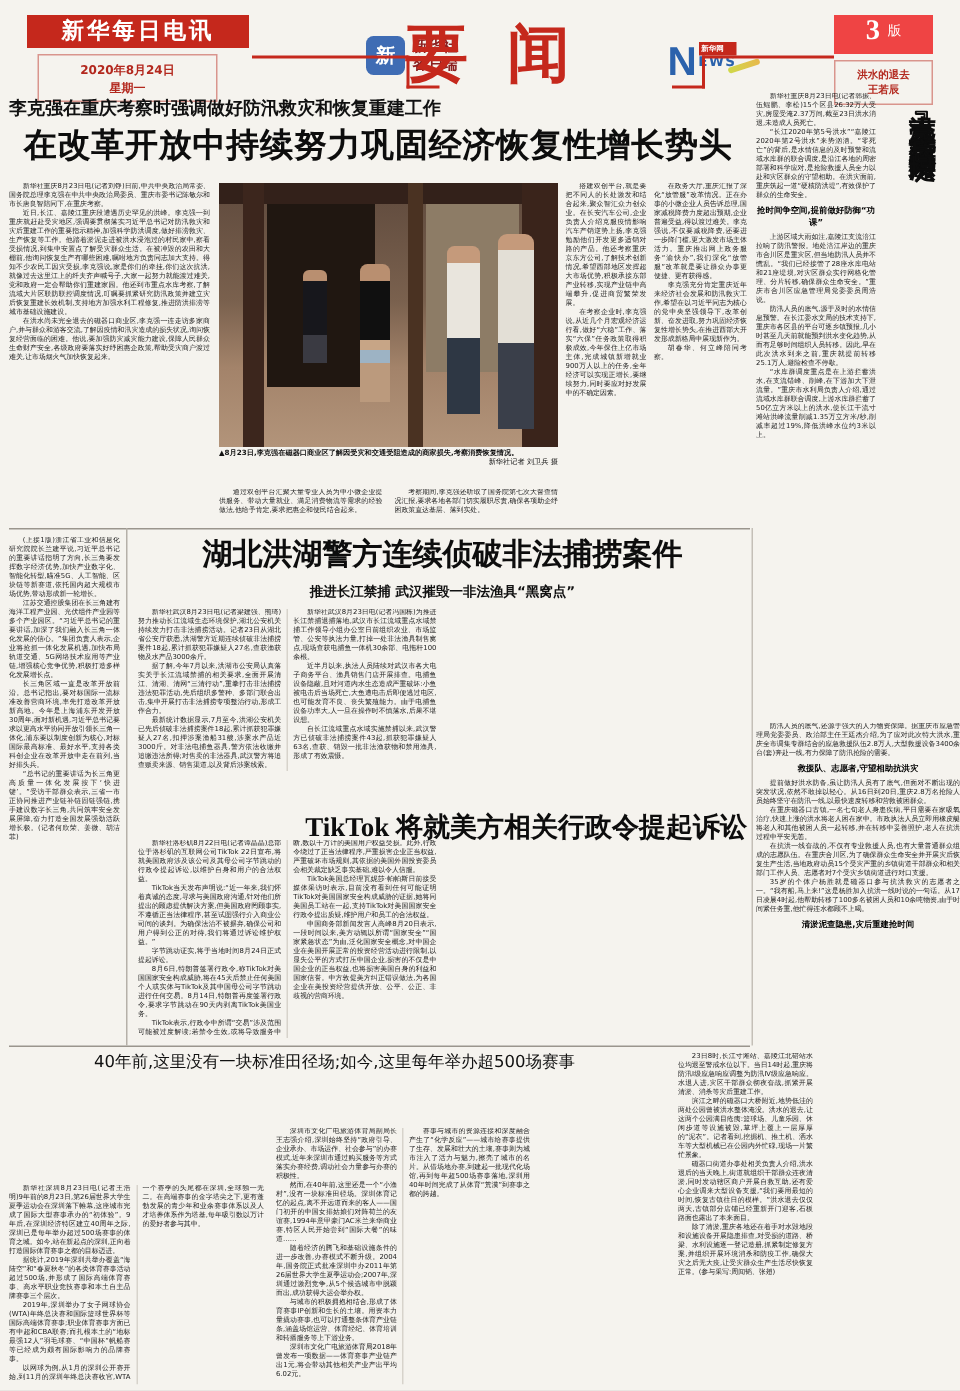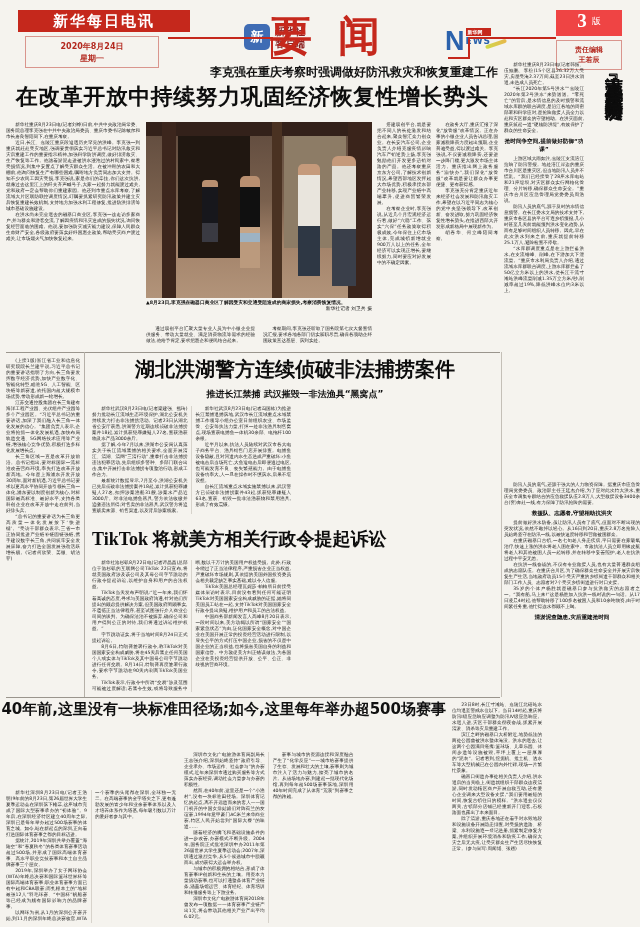--- a/index.html
+++ b/index.html
@@ -1,24 +1,24 @@
 <!DOCTYPE html>
 <html><head>
 <meta charset="utf-8">
 <style>
   html,body{margin:0;padding:0;background:#dedcd6;}
   .page{position:relative;width:640px;height:927px;margin:0 auto;background:#f5f3ee;overflow:hidden;
         font-family:"DejaVu Sans",sans-serif;color:#1c1c1c;}
   .abs{position:absolute;}
 
   
-  .mast-red{left:18px;top:10px;width:172px;height:22px;background:#c5281c;color:#fff;
+  .mast-red{left:18px;top:10px;width:148px;height:22px;background:#c5281c;color:#fff;
             font-weight:bold;font-size:15px;line-height:22px;text-align:center;letter-spacing:2px;
             font-family:"Liberation Serif",serif;}
-  .mast-date{left:25px;top:36px;width:134px;height:32px;border:1px solid #d9958d;color:#b3281e;
+  .mast-date{left:25px;top:36px;width:120px;height:32px;border:1px solid #d9958d;color:#b3281e;
              font-size:8px;font-weight:bold;text-align:center;padding-top:4px;line-height:12px;box-sizing:border-box;}
   .app{left:244px;top:24px;display:flex;align-items:flex-end;gap:5px;}
   .app-icon{width:26px;height:26px;background:#3f6cb4;border-radius:5px;color:#fff;font-size:13px;
             font-weight:bold;display:flex;align-items:center;justify-content:center;}
   .app-txt{color:#8b2020;font-size:10px;font-weight:bold;line-height:12px;}
   .sec-title{left:225px;top:8px;width:200px;text-align:center;color:#c5281c;font-weight:900;
              font-size:42px;font-family:"Liberation Serif",serif;letter-spacing:26px;text-indent:26px;}
   .newslogo{left:445px;top:28px;display:flex;align-items:flex-start;}
   .newslogo .n{color:#2b62ac;font-weight:900;font-size:27px;line-height:26px;font-family:"Liberation Sans",sans-serif;}
   .newslogo .stack{margin-left:1px;}
@@ -38,21 +38,21 @@
   .rl-d{left:448px;top:57px;width:22px;height:2px;}
   .rl-e{left:468px;top:37px;width:2px;height:22px;}
   .rl-f{left:468px;top:37px;width:88px;height:2px;}
 
   
   .body{font-size:4.6px;line-height:6px;text-align:justify;color:#222;overflow:hidden;column-fill:auto;}
   .body p{margin:0;text-indent:2em;}
   .subhead{font-weight:bold;text-align:center;font-size:5.6px;line-height:8px;margin:3px 0;color:#000;}
 
   
-  .lead-kicker{left:6px;top:64px;width:492px;text-align:right;font-size:12px;font-weight:bold;color:#111;}
+  .lead-kicker{left:6px;top:64px;width:492px;text-align:left;font-size:12px;font-weight:bold;color:#111;}
   .lead-headline{left:6px;top:82px;width:492px;text-align:center;font-size:22px;font-weight:900;
                  color:#0d0d0d;letter-spacing:0.5px;}
   .lead-col1{left:6px;top:122px;width:134px;height:228px;}
   .lead-col3{left:377px;top:122px;width:54px;height:228px;}
   .lead-col4{left:436px;top:122px;width:62px;height:228px;}
   .lead-below{left:146px;top:326px;width:226px;height:24px;column-count:2;column-gap:8px;}
   .caption{left:146px;top:300px;width:226px;font-size:4.8px;line-height:6px;font-weight:bold;color:#111;text-align:justify;}
   .caption .credit{display:block;text-align:right;font-weight:normal;}
 
   
@@ -80,35 +80,35 @@
   .vr1{left:84px;top:352px;width:1px;height:345px;background:#b5b0a8;}
   .vr2{left:501px;top:352px;width:1px;height:345px;background:#c4bfb7;}
 
   
   .cont{left:6px;top:358px;width:74px;height:336px;}
 
   
   .fish-head{left:92px;top:356px;width:406px;text-align:center;font-size:20px;font-weight:900;color:#0d0d0d;}
   .fish-sub{left:92px;top:388px;width:406px;text-align:center;font-size:9px;font-weight:bold;color:#111;}
   .fish-body{left:92px;top:406px;width:406px;height:108px;column-count:4;column-gap:8px;column-rule:0.5px solid #d7d3cb;}
-  .tk-head{left:92px;top:527px;width:406px;text-align:left;font-size:18px;font-weight:900;color:#0d0d0d;
+  .tk-head{left:92px;top:539px;width:406px;text-align:right;font-size:18px;font-weight:900;color:#0d0d0d;
            font-family:"Liberation Serif","DejaVu Sans",serif;}
   .tk-body{left:92px;top:560px;width:406px;height:132px;column-count:4;column-gap:8px;column-rule:0.5px solid #d7d3cb;}
 
   
   .flood-top{left:504px;top:62px;width:136px;height:416px;display:flex;}
   .flood-colA{width:80px;height:100%;}
   .flood-vhead{width:52px;height:100%;margin-left:4px;writing-mode:vertical-rl;
                font-size:18px;font-weight:900;color:#0d0d0d;letter-spacing:1.5px;
                display:flex;align-items:center;justify-content:flex-start;line-height:50px;}
   .flood-mid{left:504px;top:482px;width:136px;height:216px;}
   .flood-c{left:452px;top:702px;width:188px;height:220px;column-count:2;column-gap:8px;column-rule:0.5px solid #d7d3cb;}
 
   
-  .sz-kicker{left:0;top:700px;width:446px;text-align:right;font-size:15px;font-weight:bold;color:#111;}
+  .sz-kicker{left:0;top:700px;width:446px;text-align:center;font-size:11px;font-weight:normal;color:#111;}
   .sz-headline{left:0;top:712px;width:446px;text-align:center;font-size:21px;font-weight:900;color:#0d0d0d;}
   .sz-badge{left:30px;top:755px;width:132px;height:28px;background:#9e5743;color:#fff;font-weight:bold;
             font-size:11px;letter-spacing:3px;display:flex;align-items:center;justify-content:center;border-radius:2px;}
   .sz-bodyL{left:6px;top:790px;width:170px;height:133px;column-count:2;column-gap:8px;column-rule:0.5px solid #d7d3cb;}
   .sz-bodyR{left:184px;top:752px;width:258px;height:171px;column-count:3;column-gap:8px;column-rule:0.5px solid #d7d3cb;}
 </style>
 </head>
 <body>
 
 <div class="page">
@@ -136,21 +136,21 @@
       <div class="ews">EWS</div>
     </div>
     <div class="swoosh"></div>
   </div>
 
   <div class="abs page-red">
     <span class="num">3</span>
     <span class="unit">版</span>
   </div>
   <div class="abs page-editor">
-    <div>责任编辑</div>
+    <div>洪水的退去</div>
     <div>王若辰</div>
   </div>
 
   <div class="abs rl rl-a"></div>
   <div class="abs rl rl-b"></div>
   <div class="abs rl rl-c"></div>
   <div class="abs rl rl-d"></div>
   <div class="abs rl rl-e"></div>
   <div class="abs rl rl-f"></div>
 

